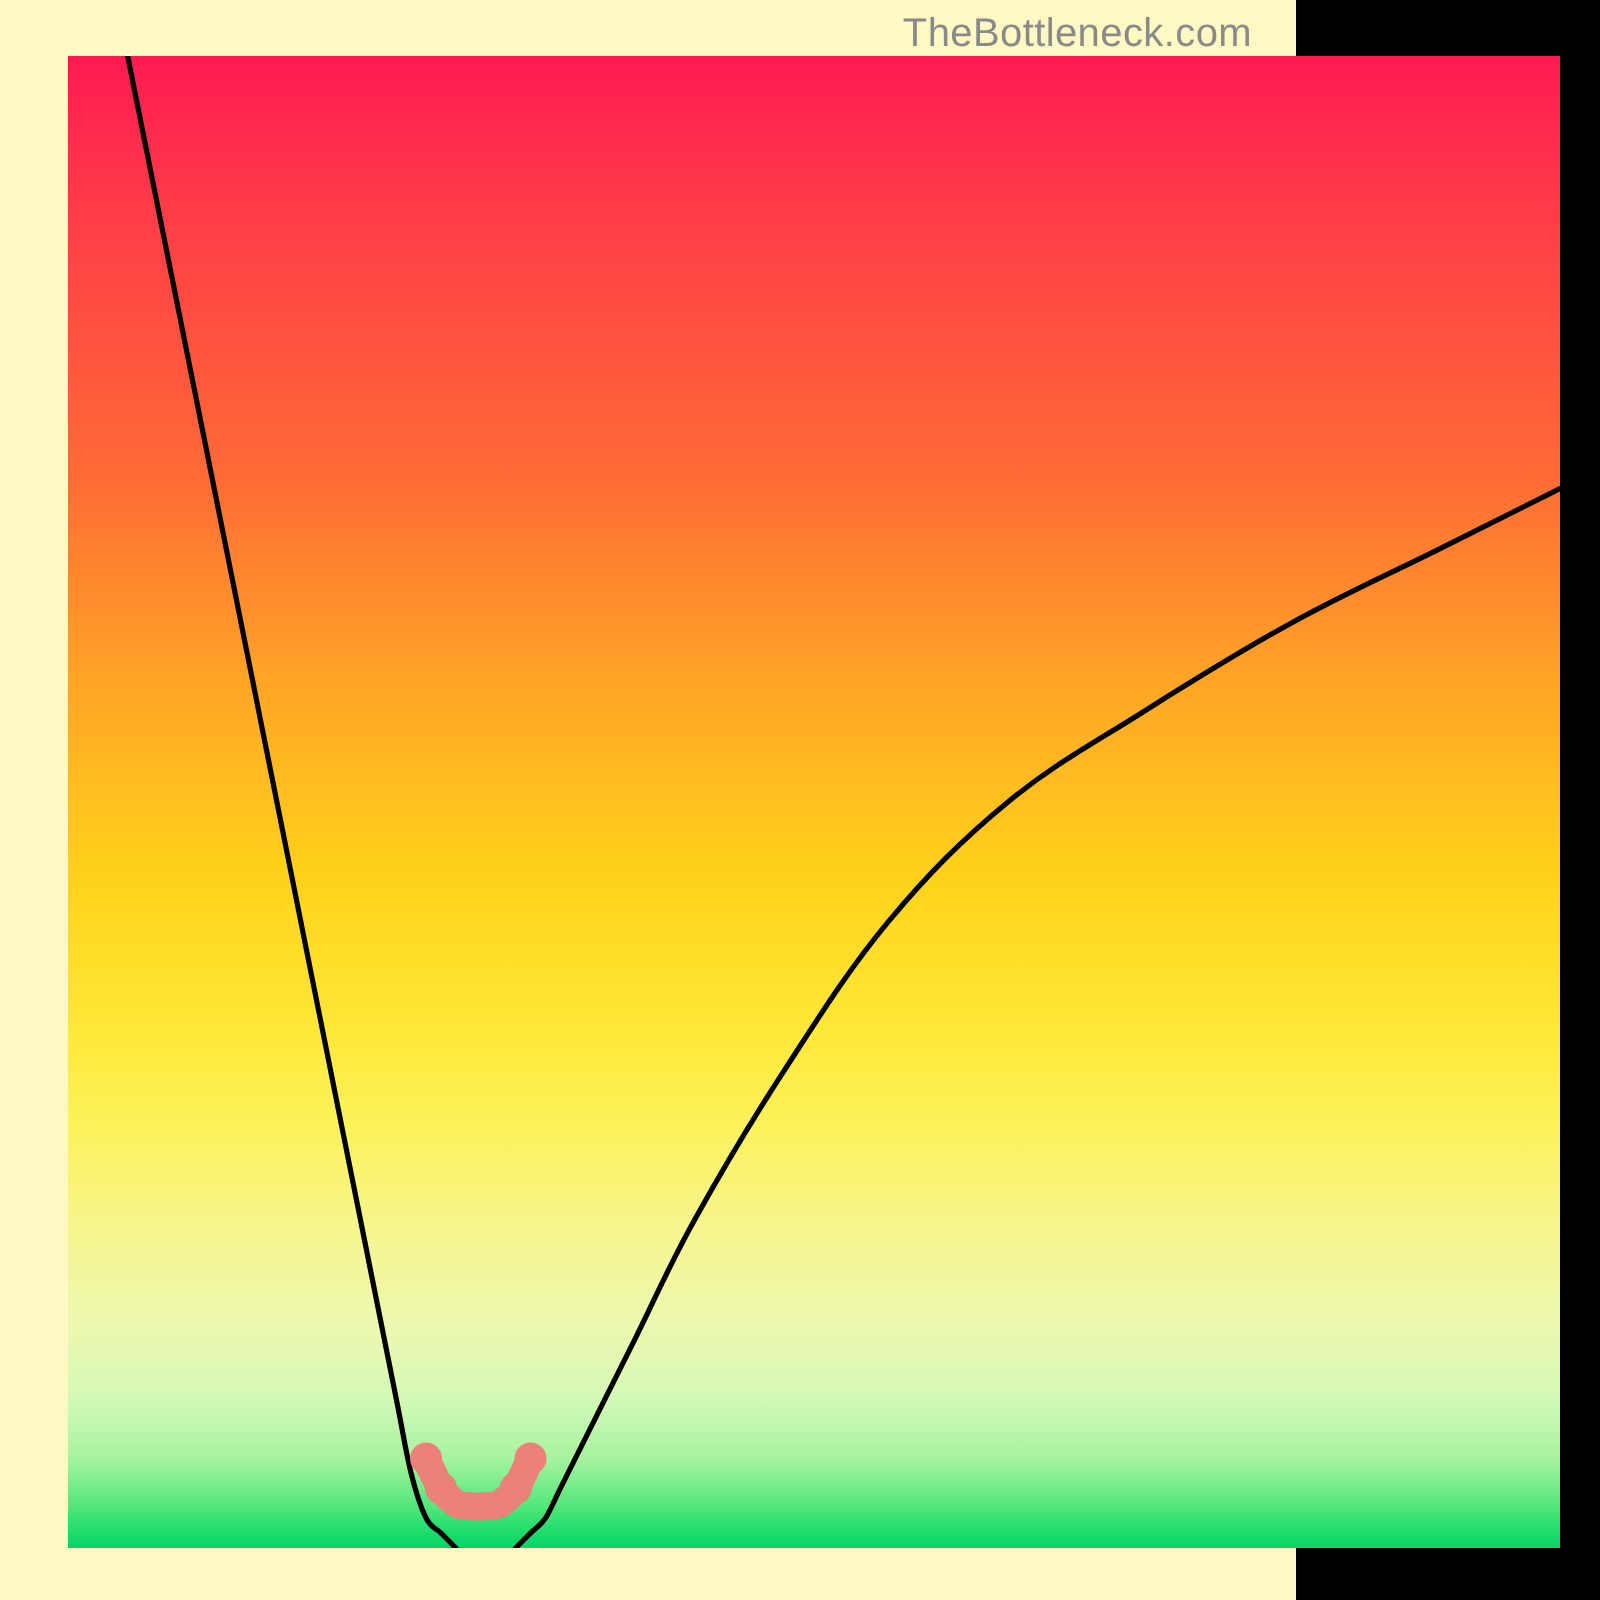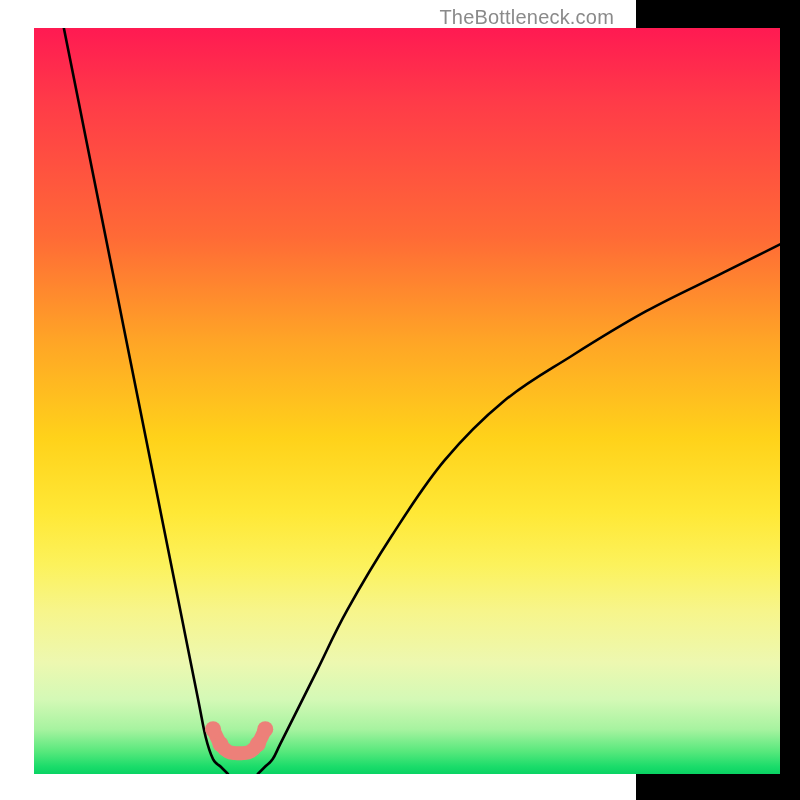--- a/index.html
+++ b/index.html
@@ -10,21 +10,22 @@
     background: #000;
     overflow: hidden;
     font-family: Arial, Helvetica, sans-serif;
   }
   .frame {
     position: absolute;
     left: 0;
     top: 0;
     width: 636px;
     height: 800px;
-    background: #ffffff;
+    background: #fef9c3;
+    padding-left: 12px;
   }
   .plot {
     position: absolute;
     left: 34px;
     top: 28px;
     width: 746px;
     height: 746px;
     
     background: linear-gradient(
       to bottom,

